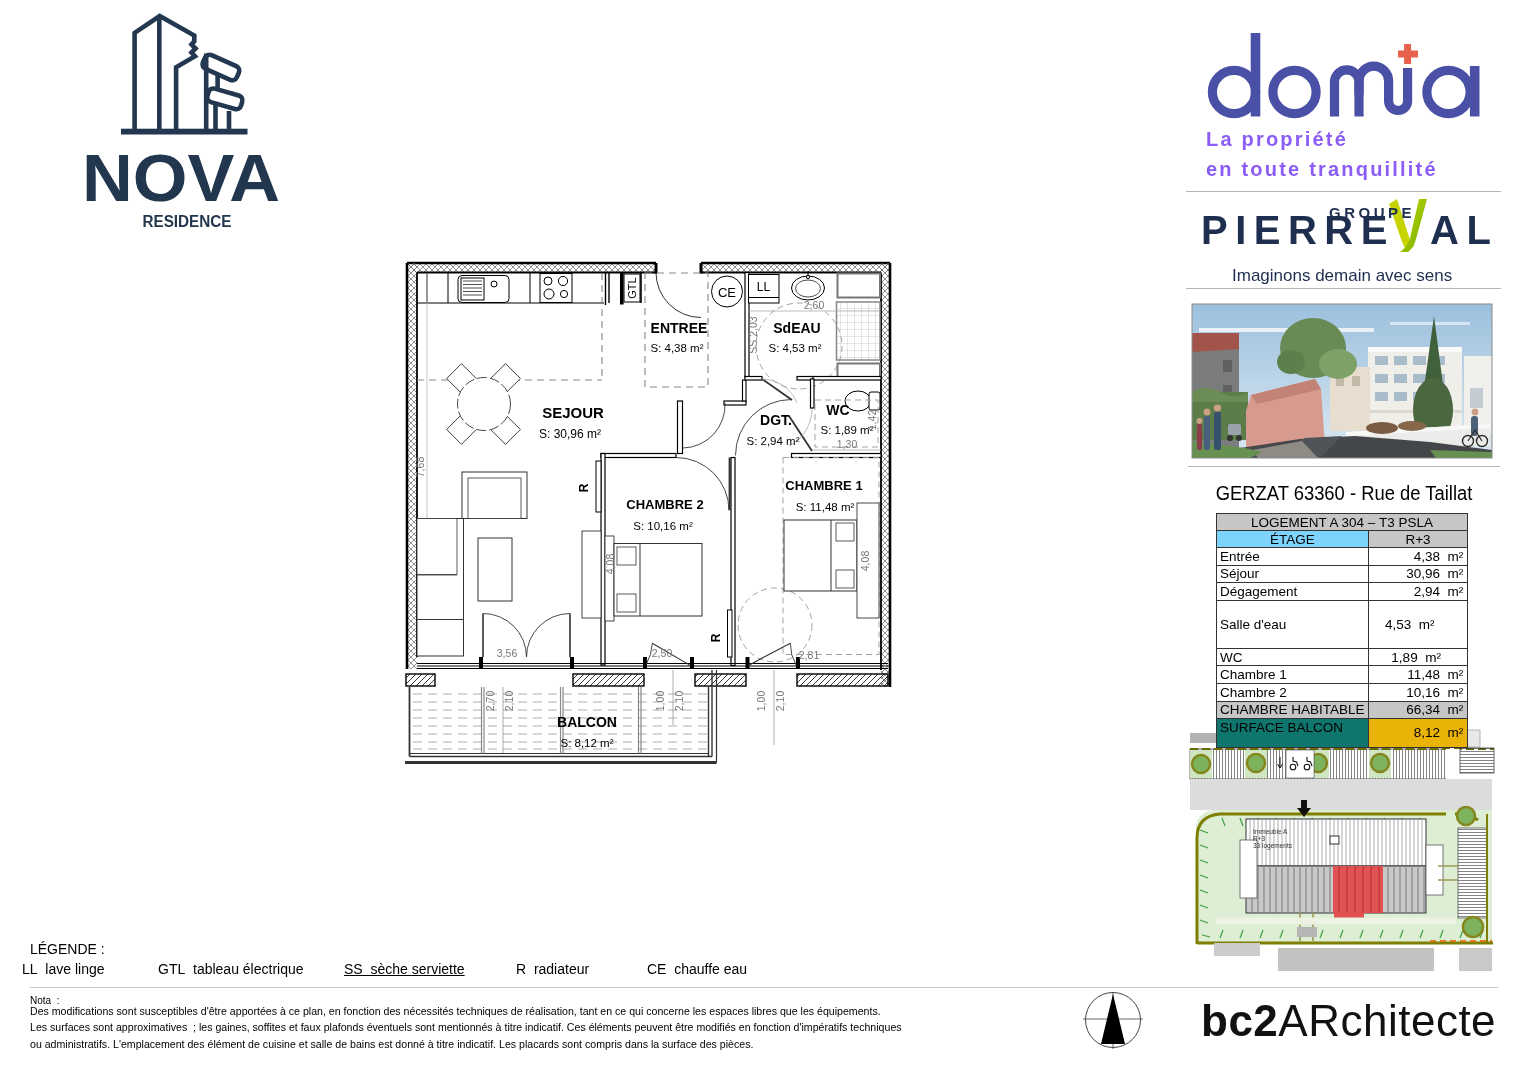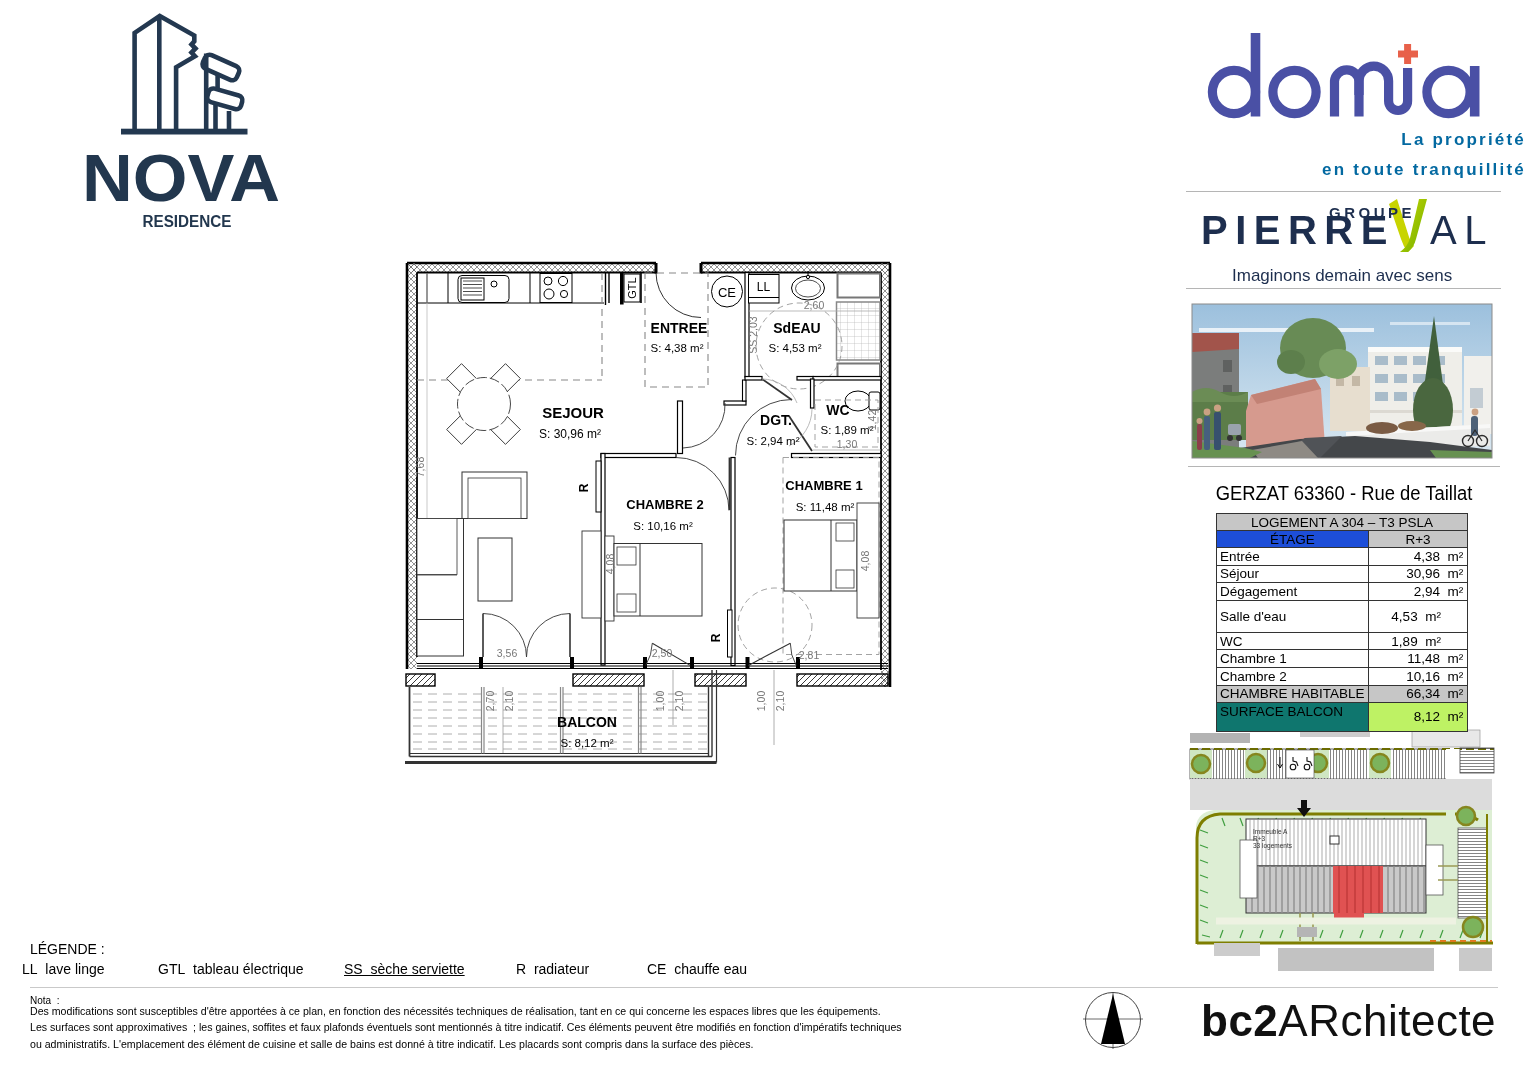--- a/index.html
+++ b/index.html
@@ -576,80 +576,80 @@
 </g>
 
 <g id="compass">
   <circle cx="1113" cy="1020" r="27.5" fill="none" stroke="#444" stroke-width="1"></circle>
   <path d="M1083,1019 H1143" stroke="#444" stroke-width="0.8"></path>
   <path d="M1113,992 V1049" stroke="#444" stroke-width="0.8"></path>
   <path d="M1113,994 L1125,1044 L1101,1044 Z" fill="#000"></path>
 </g>
 </svg>
 
-<div class="abs" style="left:1206px;top:125px;width:320px;color:#0369a1;font-weight:bold;font-size:17px;line-height:29.5px;letter-spacing:2.2px;text-align:right;">La propriété<br>en toute tranquillité</div>
+<div class="abs" style="left:1206px;top:125px;width:320px;color:#8b5cf6;font-weight:bold;font-size:20px;line-height:29.5px;letter-spacing:2.2px;">La propriété<br>en toute tranquillité</div>
 
 <div class="abs" style="left:1186px;top:191px;width:315px;height:0;border-top:1.5px solid #b5b5b5;"></div>
 
 <div class="abs" style="left:1329px;top:204px;font-size:15px;color:#1d2e4e;font-weight:bold;letter-spacing:3.5px;">GROUPE</div>
 <div class="abs" style="left:1201px;top:208px;font-size:40px;color:#1d2e4e;font-weight:bold;letter-spacing:7.5px;">PIERRE</div>
-<div class="abs" style="left:1430px;top:208px;font-size:40px;color:#1d2e4e;font-weight:normal;letter-spacing:7.5px;">AL</div>
+<div class="abs" style="left:1430px;top:208px;font-size:40px;color:#1d2e4e;font-weight:bold;letter-spacing:7.5px;">AL</div>
 <div class="abs" style="left:1232px;top:266px;font-size:17px;color:#1d2e4e;">Imaginons demain avec sens</div>
 
 <div class="abs" style="left:1186px;top:288px;width:315px;height:0;border-top:1.5px solid #b5b5b5;"></div>
 
 <div class="abs" style="left:1188px;top:466px;width:312px;height:0;border-top:1.5px solid #b5b5b5;"></div>
 
 <div class="abs" style="left:1188px;top:482px;width:312px;text-align:center;font-size:20px;color:#000;transform:scaleX(0.92);">GERZAT 63360 - Rue de Taillat</div>
 
 <div class="abs" style="left:1216px;top:513px;">
 <table style="border-collapse:collapse;font-size:13.5px;color:#000;" border="0">
   <tbody>
         <tr>
           <td colspan="2" style="background:#c6c6c6;border:1.6px solid #333;text-align:center;height:16px;width:249px;padding:0;">LOGEMENT A 304 – T3 PSLA</td>
         </tr>
   <tr>
-          <td style="background:#1d4ed8;border:1px solid #333;text-align:center;height:16px;width:151px;padding:0;">ÉTAGE</td>
+          <td style="background:#7dd3fc;border:1px solid #333;text-align:center;height:16px;width:151px;padding:0;">ÉTAGE</td>
           <td style="background:#c6c6c6;border:1px solid #333;text-align:center;width:98px;padding:0;">R+3</td>
         </tr>
   <tr>
           <td style="border:1px solid #333;height:16.6px;padding:0 0 0 3px;">Entrée</td>
           <td style="border:1px solid #333;text-align:right;padding:0;">4,38&nbsp;&nbsp;m²&nbsp;</td>
         </tr>
   <tr>
           <td style="border:1px solid #333;height:16.6px;padding:0 0 0 3px;">Séjour</td>
           <td style="border:1px solid #333;text-align:right;padding:0;">30,96&nbsp;&nbsp;m²&nbsp;</td>
         </tr>
   <tr>
           <td style="border:1px solid #333;height:16.6px;padding:0 0 0 3px;">Dégagement</td>
           <td style="border:1px solid #333;text-align:right;padding:0;">2,94&nbsp;&nbsp;m²&nbsp;</td>
         </tr>
   <tr>
           <td style="border:1px solid #333;height:16.6px;padding:0 0 0 3px;">Salle d'eau</td>
-          <td style="border:1px solid #333;text-align:center;padding:8px;">4,53&nbsp;&nbsp;m²&nbsp;</td>
+          <td style="border:1px solid #333;text-align:left;padding:16px;">4,53&nbsp;&nbsp;m²&nbsp;</td>
         </tr>
   <tr>
           <td style="border:1px solid #333;height:16.6px;padding:0 0 0 3px;">WC</td>
           <td style="border:1px solid #333;text-align:center;padding:0;">1,89&nbsp;&nbsp;m²&nbsp;</td>
         </tr>
   <tr>
           <td style="border:1px solid #333;height:16.6px;padding:0 0 0 3px;">Chambre 1</td>
           <td style="border:1px solid #333;text-align:right;padding:0;">11,48&nbsp;&nbsp;m²&nbsp;</td>
         </tr>
   <tr>
           <td style="border:1px solid #333;height:16.6px;padding:0 0 0 3px;">Chambre 2</td>
           <td style="border:1px solid #333;text-align:right;padding:0;">10,16&nbsp;&nbsp;m²&nbsp;</td>
         </tr>
   <tr>
           <td style="background:#c6c6c6;border:1px solid #333;height:16.6px;padding:0 0 0 3px;">CHAMBRE HABITABLE</td>
           <td style="background:#c6c6c6;border:1px solid #333;text-align:right;padding:0;margin-left:40px;">66,34&nbsp;&nbsp;m²&nbsp;</td>
         </tr>
   <tr>
           <td style="background:#0f766e;border:1.6px solid #333;height:16.6px;padding:0 0 11px 3px;">SURFACE BALCON</td>
-          <td style="background:#bef264;border:1.6px solid #333;text-align:right;padding:0;">8,12&nbsp;&nbsp;m²&nbsp;</td>
+          <td style="background:#eab308;border:1.6px solid #333;text-align:right;padding:0;">8,12&nbsp;&nbsp;m²&nbsp;</td>
         </tr>
 </tbody>
     </table>
 </div>
 
 <div class="abs" style="left:30px;top:941px;font-size:14px;color:#000;">LÉGENDE :</div>
 
 <div class="abs" style="left:22px;top:961px;font-size:14px;color:#000;white-space:nowrap;">
   <span>LL&nbsp; lave linge</span>
   <span style="position:absolute;left:136px;top:0;white-space:nowrap;">GTL&nbsp; tableau électrique</span>

